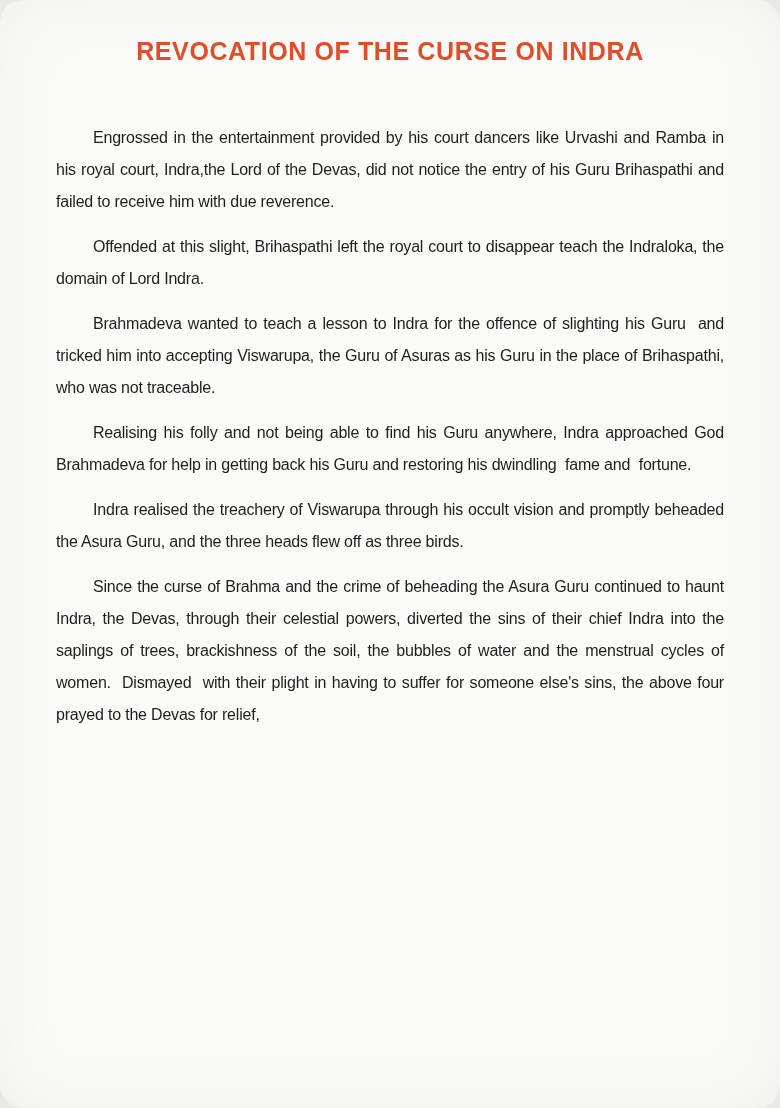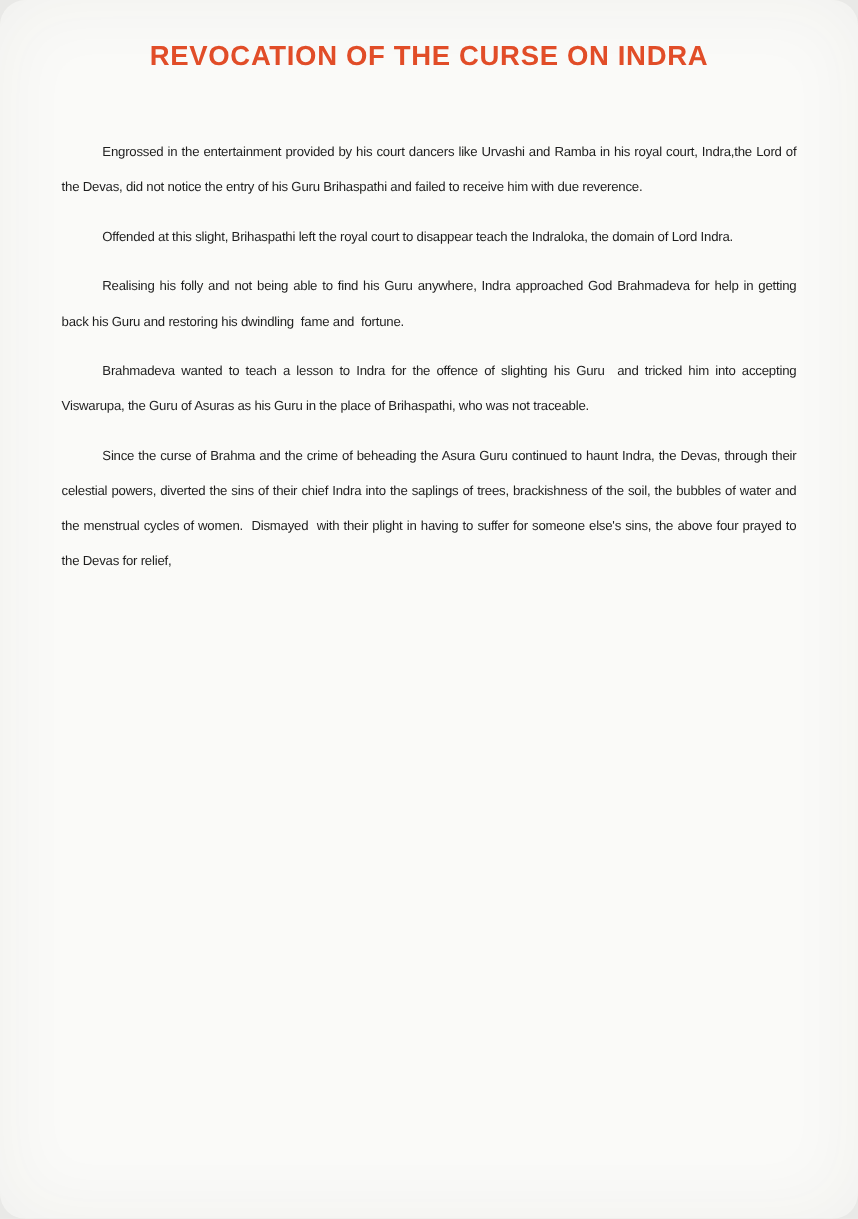--- a/index.html
+++ b/index.html
@@ -27,32 +27,33 @@
     font-weight: 700;
     letter-spacing: 0.6px;
     text-align: center;
     color: var(--title-color, #e14d28);
   }
   .body-text {
     color: var(--text-color, #1e1e1e);
   }
   .body-para {
     margin: 0 0 13px 0;
-    font-size: 12px;
+    font-size: 16px;
     line-height: 32px;
     letter-spacing: -0.2px;
     text-align: justify;
     text-indent: 37px;
   }
 </style>
 </head>
 <body>
 
 <div class="page">
   <h1 class="title">REVOCATION OF THE CURSE ON INDRA</h1>
   <div class="body-text">
       <p class="body-para">Engrossed in the entertainment provided by his court dancers like Urvashi and Ramba in his royal court, Indra,the Lord of the Devas, did not notice the entry of his Guru Brihaspathi and failed to receive him with due reverence.</p>
       <p class="body-para">Offended at this slight, Brihaspathi left the royal court to disappear teach the Indraloka, the domain of Lord Indra.</p>
+      <p class="body-para">Brahmadeva wanted to teach a lesson to Indra for the offence of slighting his Guru &nbsp;and tricked him into accepting Viswarupa, the Guru of Asuras as his Guru in the place of Brihaspathi, who was not traceable.</p>
       <p class="body-para">Realising his folly and not being able to find his Guru anywhere, Indra approached God Brahmadeva for help in getting back his Guru and restoring his dwindling &nbsp;fame and &nbsp;fortune.</p>
-      <p class="body-para">Brahmadeva wanted to teach a lesson to Indra for the offence of slighting his Guru &nbsp;and tricked him into accepting Viswarupa, the Guru of Asuras as his Guru in the place of Brihaspathi, who was not traceable.</p>
+      <p class="body-para">Indra realised the treachery of Viswarupa through his occult vision and promptly beheaded the Asura Guru, and the three heads flew off as three birds.</p>
       <p class="body-para">Since the curse of Brahma and the crime of beheading the Asura Guru continued to haunt Indra, the Devas, through their celestial powers, diverted the sins of their chief Indra into the saplings of trees, brackishness of the soil, the bubbles of water and the menstrual cycles of women. &nbsp;Dismayed &nbsp;with their plight in having to suffer for someone else's sins, the above four prayed to the Devas for relief,</p>
     </div>
 </div>
 
 </body></html>

